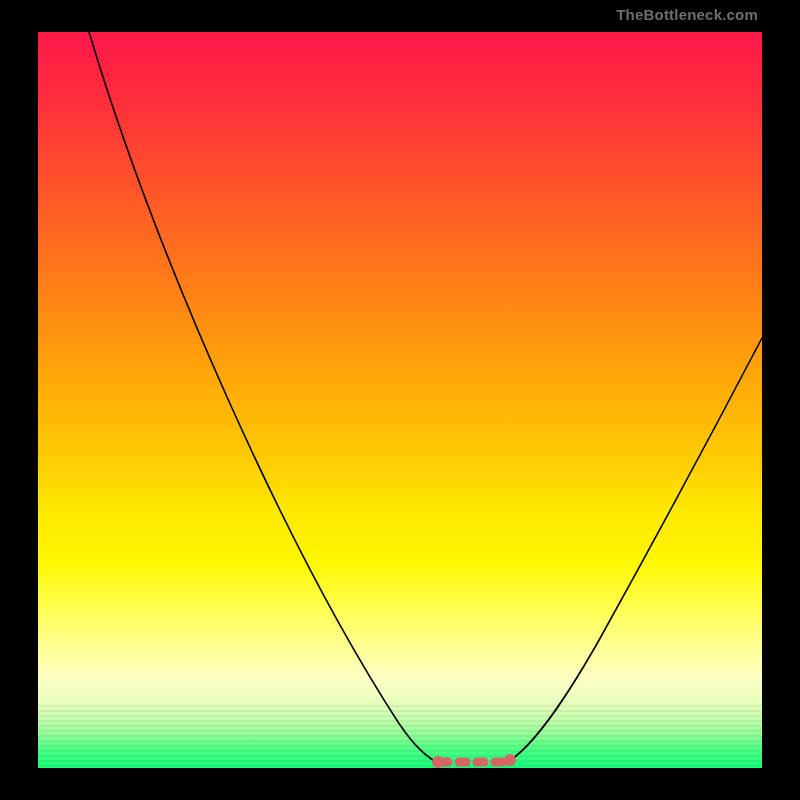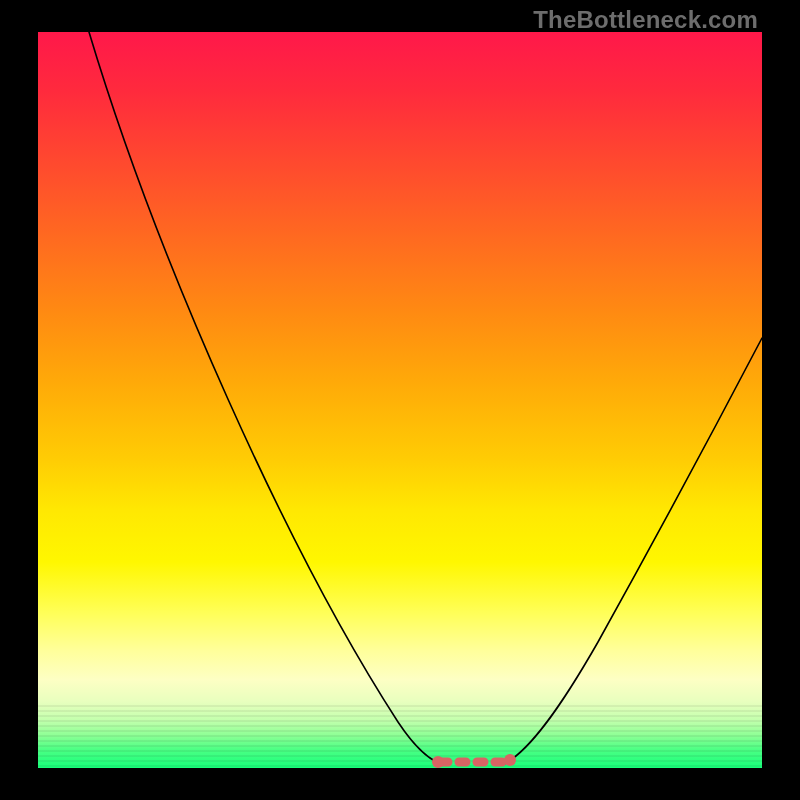--- a/index.html
+++ b/index.html
@@ -56,21 +56,21 @@
       rgba(0,0,0,0.06) 3px,
       rgba(0,0,0,0.06) 5px
     );
     pointer-events: none;
   }
   .watermark {
     position: absolute;
     top: 6px;
     right: 42px;
     color: #6d6d6d;
-    font-size: 24px;
+    font-size: 15px;
     font-weight: 600;
     letter-spacing: 0.2px;
     user-select: none;
   }
   svg.curves {
     position: absolute;
     left: 0;
     top: 0;
     width: 100%;
     height: 100%;

